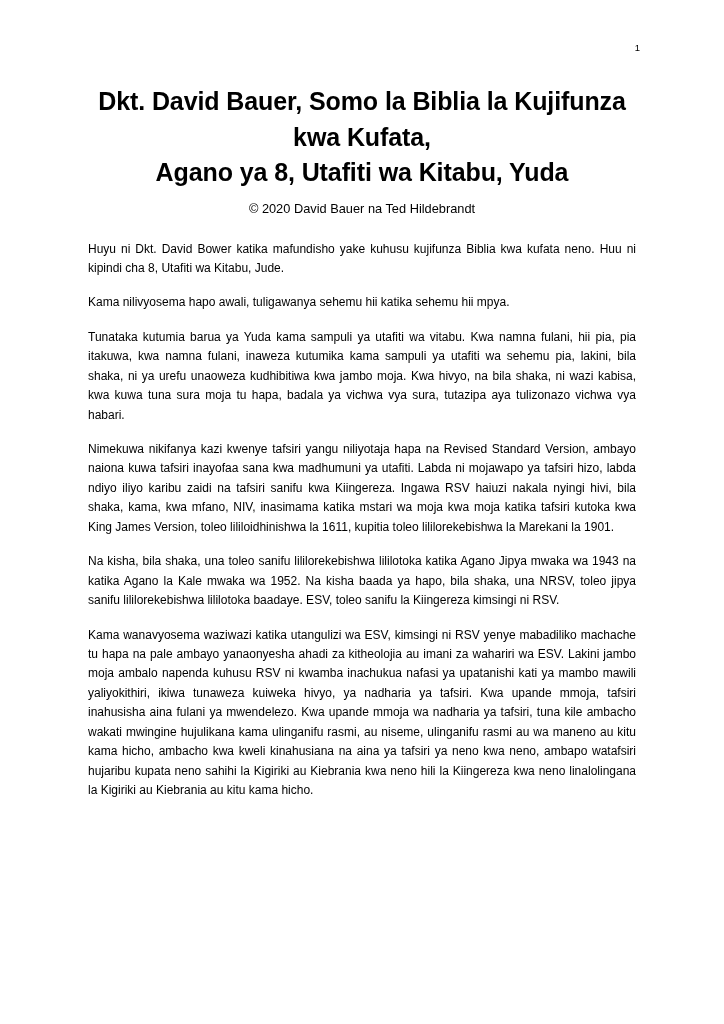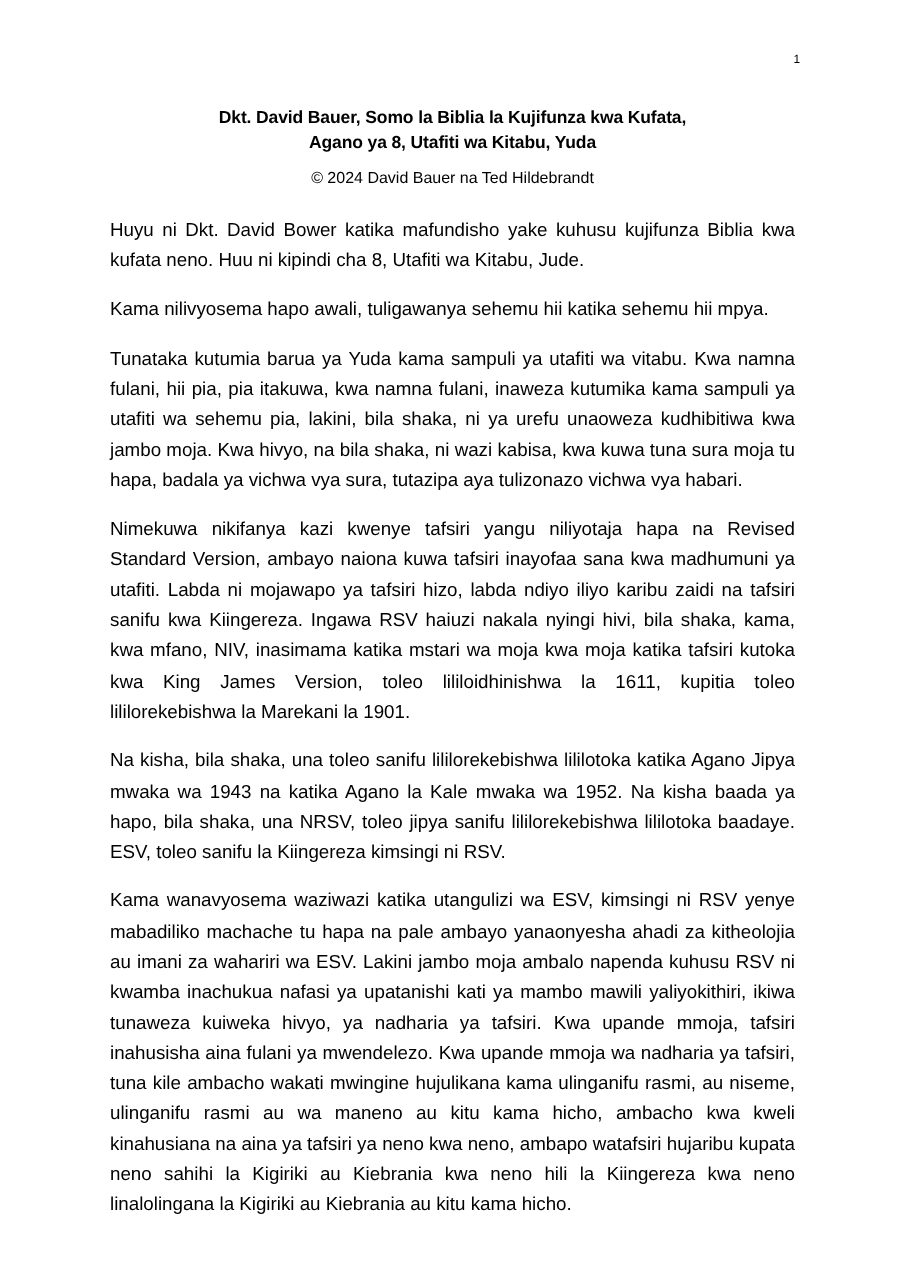--- a/index.html
+++ b/index.html
@@ -31,40 +31,40 @@
     letter-spacing: 0;
   }
   .content {
     position: absolute;
     left: 88px;
     right: 88px;
     top: 84px;
   }
   .doc-title {
     text-align: center;
-    font-size: 14px;
+    font-size: 25px;
     font-weight: bold;
     line-height: 1.42;
     margin: 0;
     letter-spacing: -0.1px;
   }
   .doc-title .line {
     display: block;
   }
   .copyright {
     text-align: center;
     font-size: 12.8px;
     margin-top: 10px;
     margin-bottom: 0;
   }
   .body-text {
     margin-top: 24px;
   }
   .para {
-    font-size: 15px;
+    font-size: 12px;
     line-height: 1.62;
     text-align: justify;
     margin: 0 0 15px 0;
     hyphens: none;
   }
   .para:last-child {
     margin-bottom: 0;
   }
 </style>
 </head>
@@ -74,21 +74,21 @@
 
   <div class="page-number">1</div>
 
   <div class="content">
 
     <h1 class="doc-title">
       <span class="line">Dkt. David Bauer, Somo la Biblia la Kujifunza kwa Kufata,</span>
       <span class="line">Agano ya 8, Utafiti wa Kitabu, Yuda</span>
     </h1>
 
-    <div class="copyright">© 2024 David Bauer na Ted Hildebrandt</div>
+    <div class="copyright">© 2020 David Bauer na Ted Hildebrandt</div>
 
     <div class="body-text">
       <p class="para">Huyu ni Dkt. David Bower katika mafundisho yake kuhusu kujifunza Biblia kwa kufata neno. Huu ni kipindi cha 8, Utafiti wa Kitabu, Jude.</p>
       <p class="para">Kama nilivyosema hapo awali, tuligawanya sehemu hii katika sehemu hii mpya.</p>
       <p class="para">Tunataka kutumia barua ya Yuda kama sampuli ya utafiti wa vitabu. Kwa namna fulani, hii pia, pia itakuwa, kwa namna fulani, inaweza kutumika kama sampuli ya utafiti wa sehemu pia, lakini, bila shaka, ni ya urefu unaoweza kudhibitiwa kwa jambo moja. Kwa hivyo, na bila shaka, ni wazi kabisa, kwa kuwa tuna sura moja tu hapa, badala ya vichwa vya sura, tutazipa aya tulizonazo vichwa vya habari.</p>
       <p class="para">Nimekuwa nikifanya kazi kwenye tafsiri yangu niliyotaja hapa na Revised Standard Version, ambayo naiona kuwa tafsiri inayofaa sana kwa madhumuni ya utafiti. Labda ni mojawapo ya tafsiri hizo, labda ndiyo iliyo karibu zaidi na tafsiri sanifu kwa Kiingereza. Ingawa RSV haiuzi nakala nyingi hivi, bila shaka, kama, kwa mfano, NIV, inasimama katika mstari wa moja kwa moja katika tafsiri kutoka kwa King James Version, toleo lililoidhinishwa la 1611, kupitia toleo lililorekebishwa la Marekani la 1901.</p>
       <p class="para">Na kisha, bila shaka, una toleo sanifu lililorekebishwa lililotoka katika Agano Jipya mwaka wa 1943 na katika Agano la Kale mwaka wa 1952. Na kisha baada ya hapo, bila shaka, una NRSV, toleo jipya sanifu lililorekebishwa lililotoka baadaye. ESV, toleo sanifu la Kiingereza kimsingi ni RSV.</p>
       <p class="para">Kama wanavyosema waziwazi katika utangulizi wa ESV, kimsingi ni RSV yenye mabadiliko machache tu hapa na pale ambayo yanaonyesha ahadi za kitheolojia au imani za wahariri wa ESV. Lakini jambo moja ambalo napenda kuhusu RSV ni kwamba inachukua nafasi ya upatanishi kati ya mambo mawili yaliyokithiri, ikiwa tunaweza kuiweka hivyo, ya nadharia ya tafsiri. Kwa upande mmoja, tafsiri inahusisha aina fulani ya mwendelezo. Kwa upande mmoja wa nadharia ya tafsiri, tuna kile ambacho wakati mwingine hujulikana kama ulinganifu rasmi, au niseme, ulinganifu rasmi au wa maneno au kitu kama hicho, ambacho kwa kweli kinahusiana na aina ya tafsiri ya neno kwa neno, ambapo watafsiri hujaribu kupata neno sahihi la Kigiriki au Kiebrania kwa neno hili la Kiingereza kwa neno linalolingana la Kigiriki au Kiebrania au kitu kama hicho.</p>
     </div>
 

